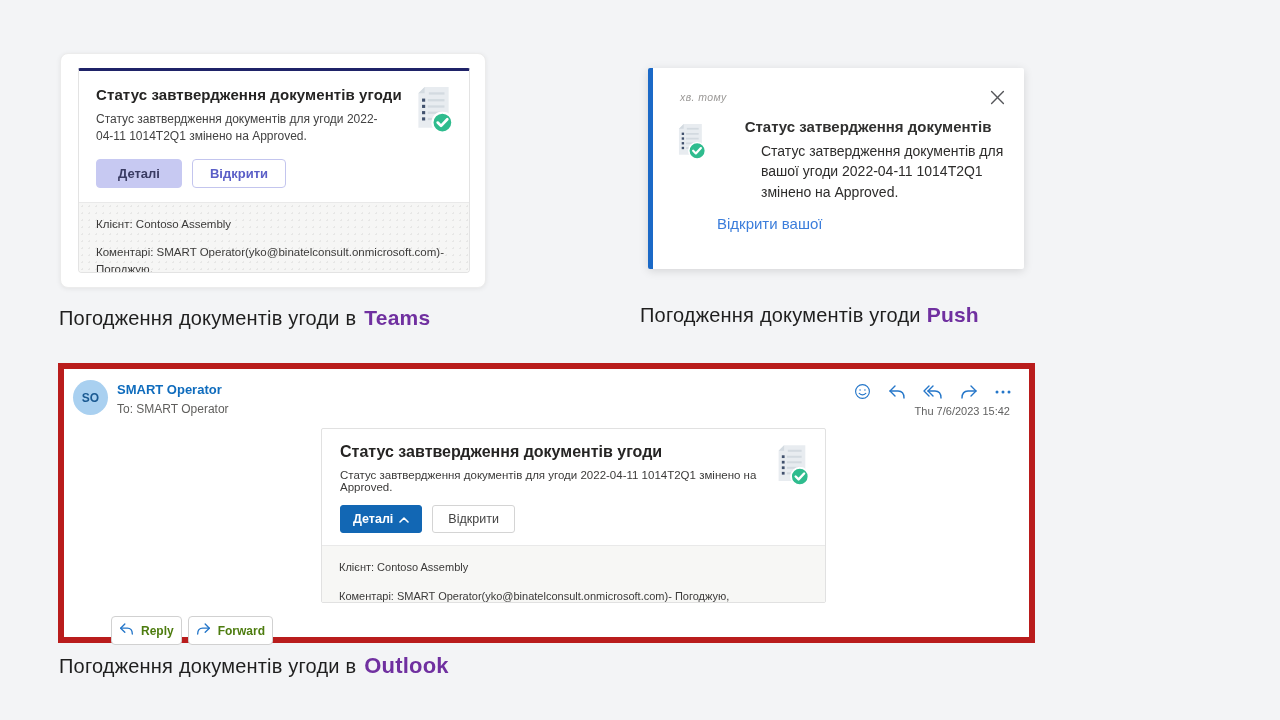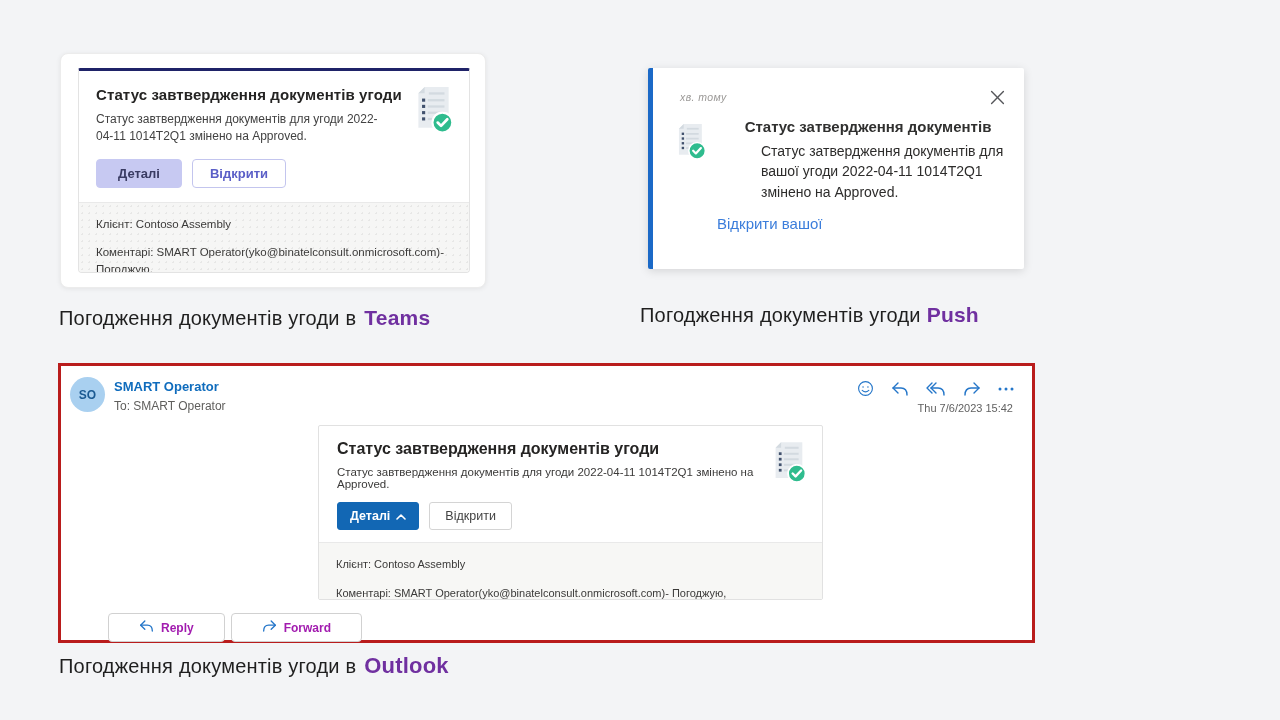--- a/index.html
+++ b/index.html
@@ -70,21 +70,21 @@
   .push-close { position:absolute; right:18px; top:20px; width:18px; height:18px; cursor:pointer; display:flex; align-items:center; justify-content:center; }
   .push-row { position:absolute; left:22px; top:50px; display:flex; gap:12px; }
   .push-text { width:302px; }
   .push-title { font-size:15px; font-weight:bold; color:#30302f;text-align:center; }
   .push-body { margin-top:6px; font-size:14px; line-height:1.45; color:#2d2c2b;margin-left:44px; }
   .push-link { display:inline-block; margin-top:13px; font-size:15px; color:#3b7ddb; cursor:pointer; text-decoration:none; }
 
   
   .outlook-panel {
     left:58px; top:363px; width:977px; height:280px;
-    background:#fff; border:3px solid #b91c1c;
+    background:#fff; border:6px solid #b91c1c;
   }
   .ol-avatar {
     position:absolute; left:9px; top:11px; width:35px; height:35px; border-radius:50%;
     background:#a9d0f0; color:#1b5a92; font-size:12px; font-weight:bold;
     display:flex; align-items:center; justify-content:center;
   }
   .ol-sender { position:absolute; left:53px; top:13px; font-size:13px; font-weight:bold; color:#0f6cbd; }
   .ol-to { position:absolute; left:53px; top:33px; font-size:12px; color:#5f5e5c; }
   .ol-actions { position:absolute; right:18px; top:14px; display:flex; align-items:center; gap:17px; }
   .ol-actions .act { cursor:pointer; display:flex; align-items:center; }
@@ -108,21 +108,21 @@
     background:#fff; color:#424242; border:1px solid #d4d4d4; border-radius:3px;
     font-size:12.5px; padding:6px 15px; cursor:pointer;
     font-family:"Liberation Sans", sans-serif;
   }
   .ol-card .card-footer { margin-top:12px; font-size:11px; background:#f7f7f5; background-image:none; }
   .ol-card .card-footer .line1 { margin-bottom:12px; }
 
   .ol-reply-row { position:absolute; left:47px; top:247px; display:flex; gap:6px; }
   .ol-reply-btn {
     background:#fff; border:1px solid #d1d1d1; border-radius:4px;
-    font-size:12px; font-weight:bold; color:#a21caf; padding:6px 30px;
+    font-size:12px; font-weight:bold; color:#4d7c0f; padding:6px 7px;
     display:inline-flex; align-items:center; gap:7px; cursor:pointer;
     font-family:"Liberation Sans", sans-serif;
   }
 </style>
 </head>
 <body>
 
 <div class="abs teams-frame">
   <div class="teams-card">
     <div class="content">

